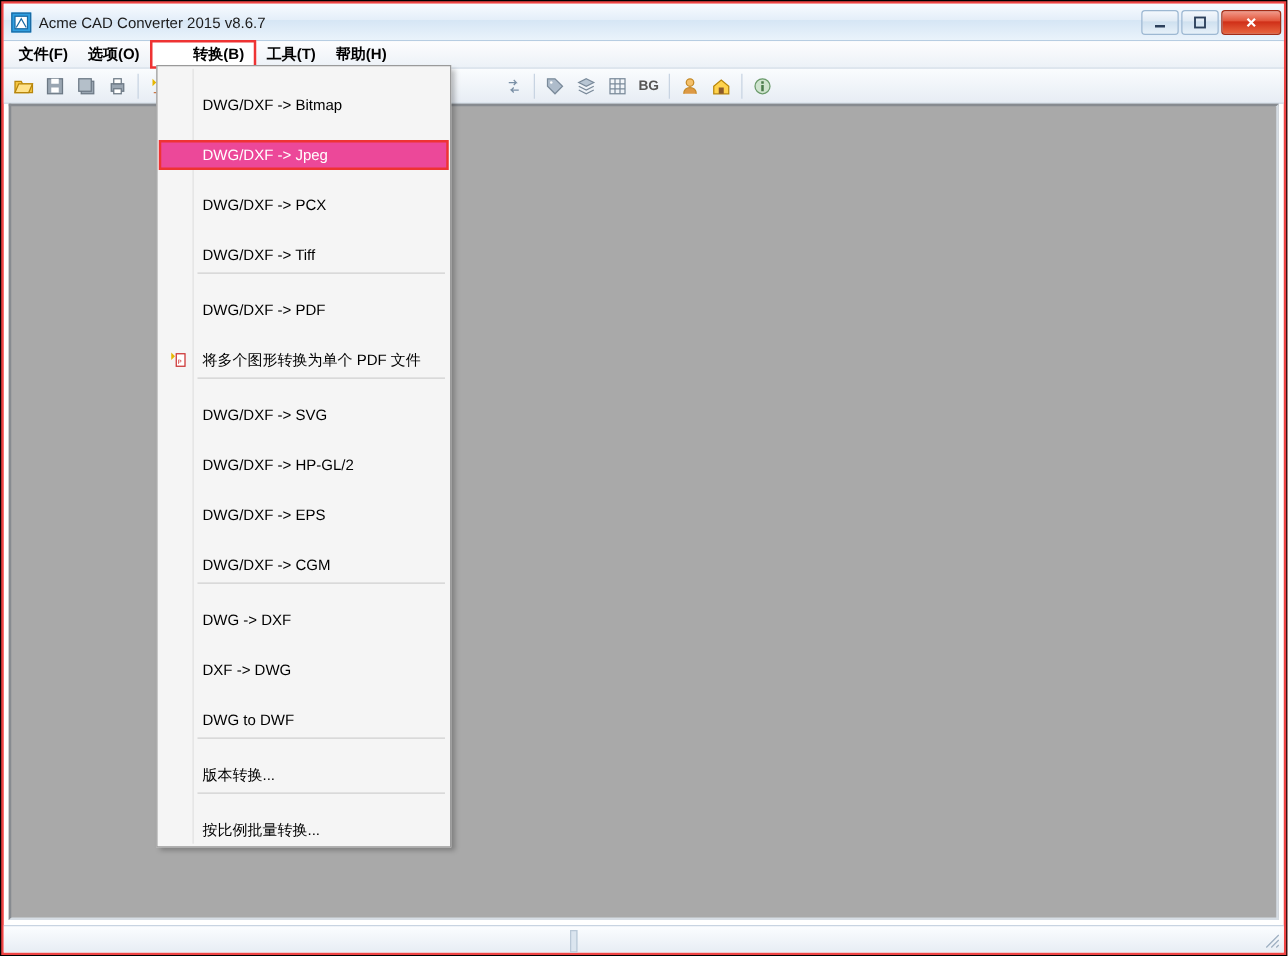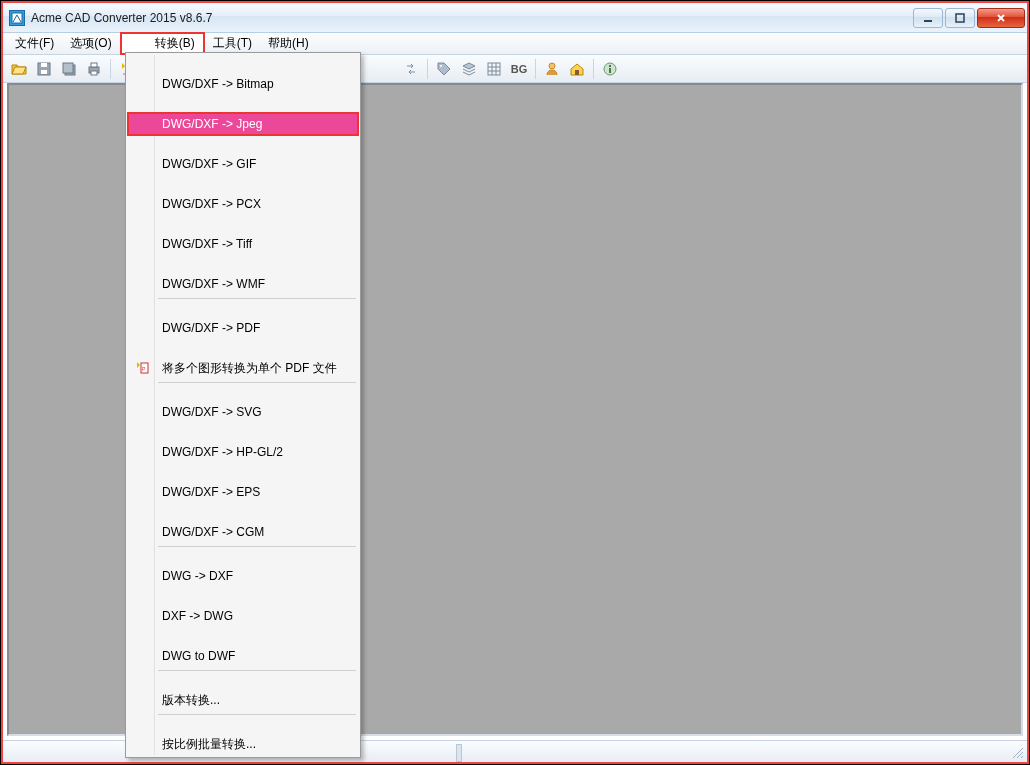--- a/index.html
+++ b/index.html
@@ -11,21 +11,21 @@
 .app-icon { width:16px; height:16px; margin-right:6px; background:#2f9ee0; border:1px solid #1a6aa3; display:flex; align-items:center; justify-content:center; }
 .app-icon svg { width:12px; height:12px; }
 .title-text { flex:1; color:#1b1b1b; font-size:12px; }
 .win-btns { display:flex; gap:2px; }
 .win-btn { width:30px; height:20px; border:1px solid #9db8d2; background:linear-gradient(to bottom,#f4f8fd,#dfeaf4 45%,#cee0ef 46%,#e7f1f9); border-radius:3px; display:flex; align-items:center; justify-content:center; color:#2c405b; }
 .win-btn.close { width:48px; background:linear-gradient(to bottom,#f29a8b,#e15237 45%,#cf2e17 46%,#e8653f); border-color:#a32c16; color:#fff; }
 .win-btn svg { width:12px; height:12px; }
 
 
 .menubar { height:22px; background:linear-gradient(to bottom,#fdfdfe,#ecf1f7); border-bottom:1px solid #c8d4e2; display:flex; align-items:stretch; padding-left:4px; }
-.menu-item { padding:0 8px; display:flex; align-items:center; color:#000; position:relative; }
+.menu-item { padding:0 8px; display:flex; align-items:center; color:#000; position:relative;font-weight:bold; }
 .menu-item.hl { border:2px solid #e33; background:#fff; margin:-1px 0;padding-left:33px; }
 
 
 .toolbar { height:28px; background:linear-gradient(to bottom,#fafcfe,#e7edf4); border-bottom:1px solid #c8d4e2; display:flex; align-items:center; padding:0 4px; gap:1px; }
 .tbtn { width:24px; height:22px; display:flex; align-items:center; justify-content:center; border:1px solid transparent; border-radius:2px; }
 .tbtn svg { width:16px; height:16px; }
 .tsep { width:1px; height:20px; background:#c8d4e2; margin:0 3px; }
 .bg-label { font-size:11px; color:#555; font-weight:bold; padding:0 2px; }
 
 
@@ -196,33 +196,25 @@
       <div class="dd-item">
         <div class="dd-icon"></div>
         <div class="dd-label">DWG/DXF -&gt; Bitmap</div>
       </div>
       <div class="dd-item sel hl-red">
         <div class="dd-icon"></div>
         <div class="dd-label">DWG/DXF -&gt; Jpeg</div>
       </div>
       <div class="dd-item">
         <div class="dd-icon"></div>
-        <div class="dd-label">DWG/DXF -&gt; GIF</div>
-      </div>
-      <div class="dd-item">
-        <div class="dd-icon"></div>
         <div class="dd-label">DWG/DXF -&gt; PCX</div>
       </div>
       <div class="dd-item">
         <div class="dd-icon"></div>
         <div class="dd-label">DWG/DXF -&gt; Tiff</div>
-      </div>
-      <div class="dd-item">
-        <div class="dd-icon"></div>
-        <div class="dd-label">DWG/DXF -&gt; WMF</div>
       </div>
       <div class="dd-sep"></div>
       <div class="dd-item">
         <div class="dd-icon"></div>
         <div class="dd-label">DWG/DXF -&gt; PDF</div>
       </div>
       <div class="dd-item">
         <div class="dd-icon">
           <svg viewBox="0 0 16 16">
             <path d="M3 2l3 3-3 3z" fill="#e6b600"></path>

